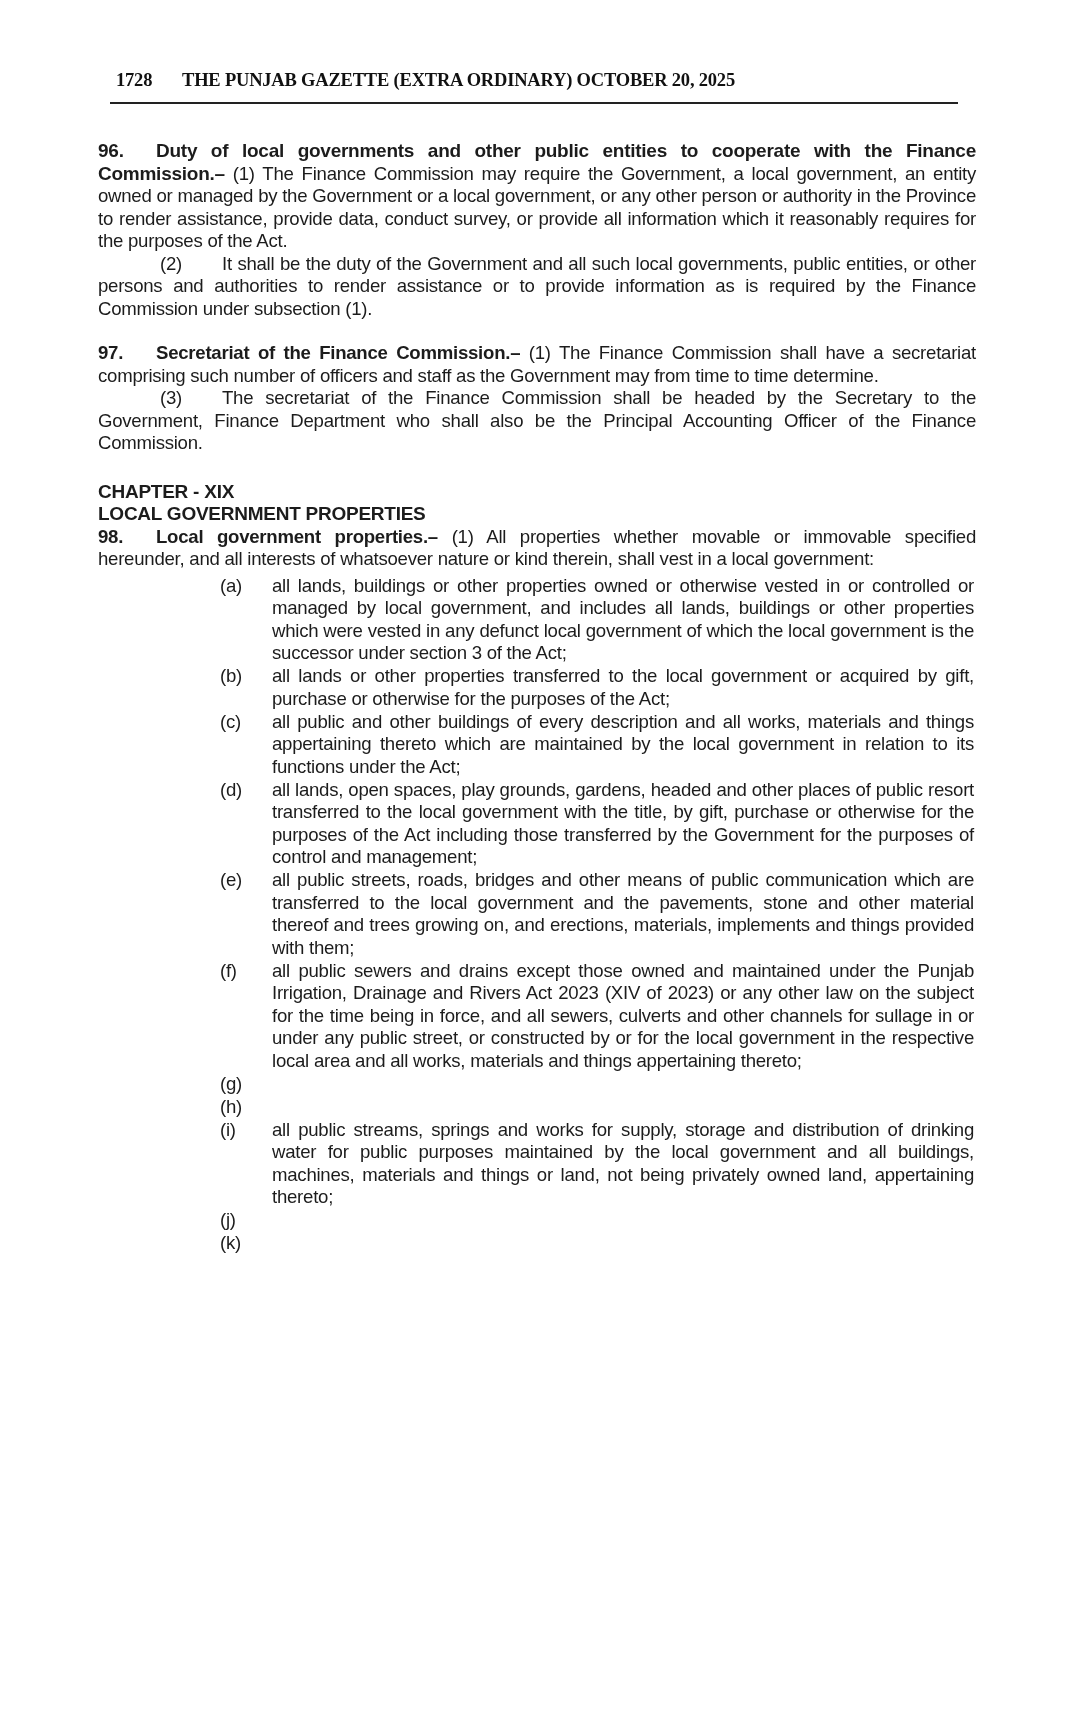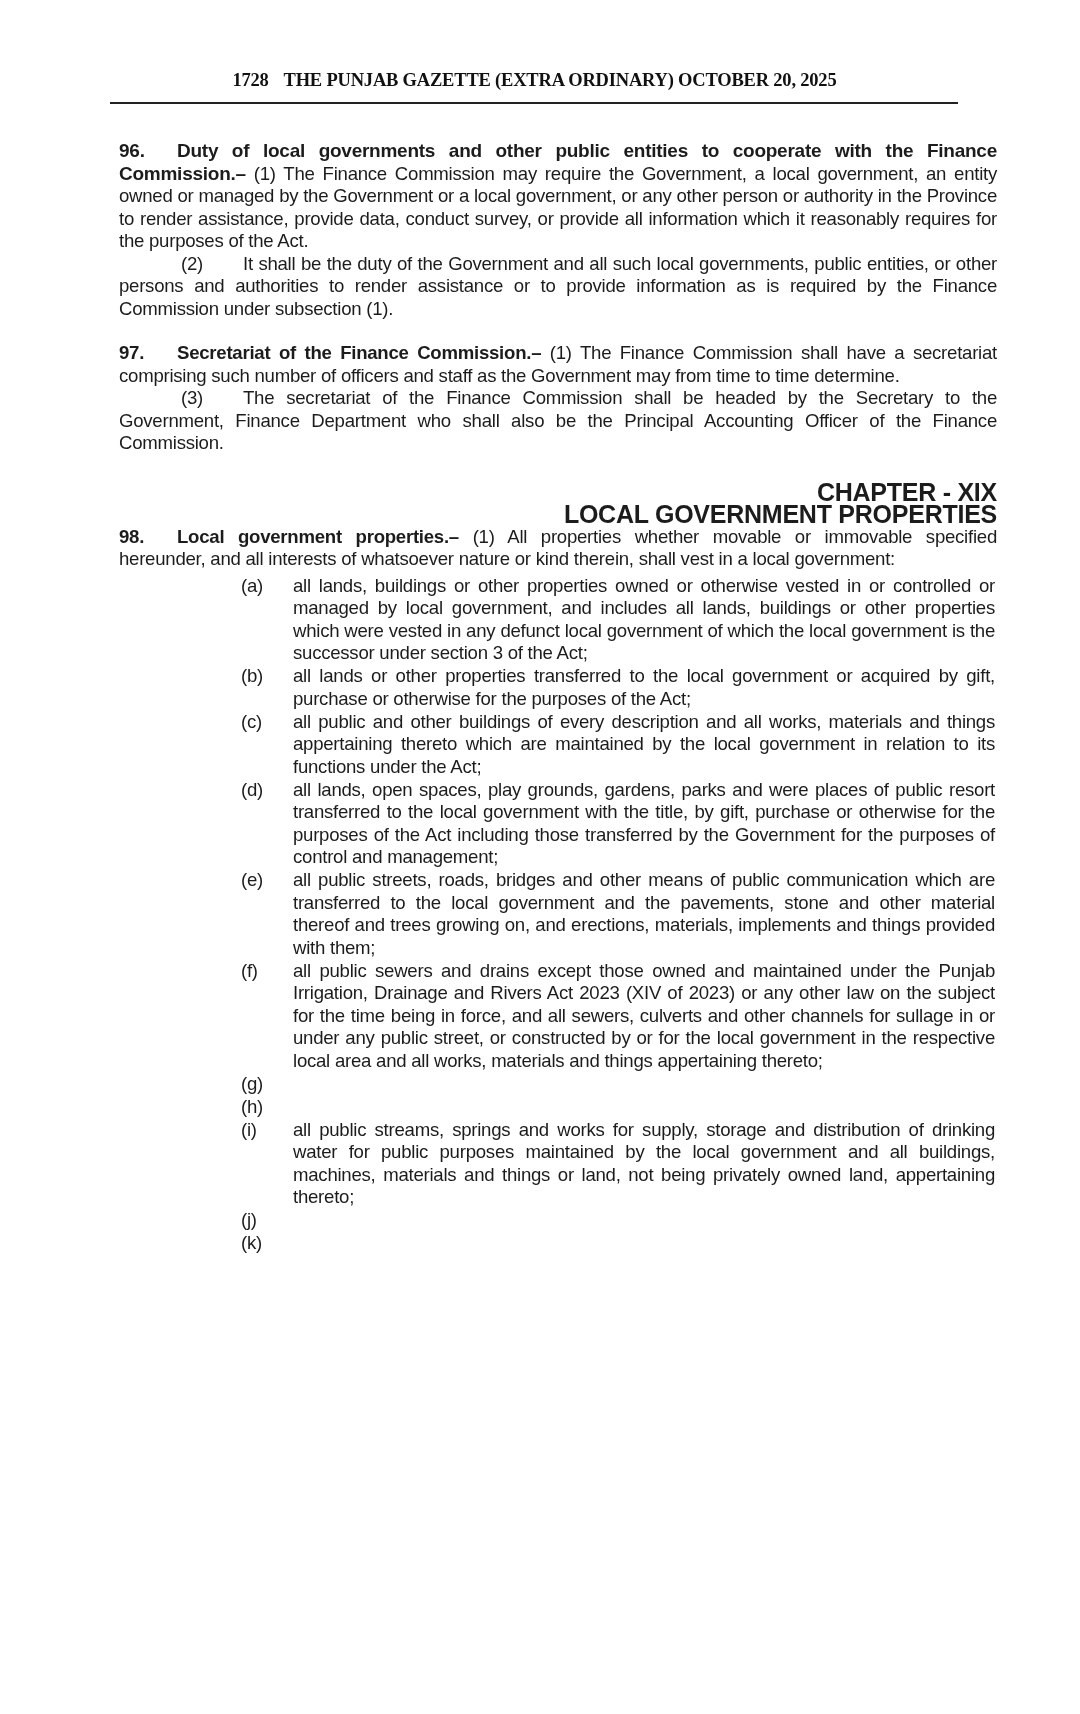--- a/index.html
+++ b/index.html
@@ -2,46 +2,45 @@
 <html><head>
   <meta charset="utf-8">
   <style>
     html, body { margin: 0; padding: 0; background: #ffffff; }
     body {
       width: 1080px; height: 1714px; position: relative; overflow: hidden;
       color: #1a1a1a;
       font-family: "Liberation Sans", "DejaVu Sans", sans-serif;
     }
     .header {
-      position: absolute; left: 108px; top: 70px; width: 838px;
+      position: absolute; left: 116px; top: 70px; width: 838px;
       font-family: "Liberation Serif", "DejaVu Serif", serif;
       font-weight: bold; font-size: 18.5px; letter-spacing: -0.2px;
       color: #111;
-      text-align: center;
     }
     .header .pg { display: inline-block; width: 66px; }
     .rule {
       position: absolute; left: 110px; top: 102px; width: 848px; height: 2px;
       background: #222;
     }
     .content {
       position: absolute; left: 98px; top: 140px; width: 878px;
       font-size: 18.6px; line-height: 22.5px; letter-spacing: -0.25px;
-      text-align: justify; color: #1c1c1c; margin-left: 21px;
+      text-align: justify; color: #1c1c1c;
     }
     .content p { margin: 0; }
     .sec { margin-top: 0; }
     .sec-num { font-weight: bold; display: inline-block; width: 58px; }
     .sec-title { font-weight: bold; }
     .heading96 { font-weight: bold; font-size: 19px; }
     .sub { text-indent: 62px; }
     .sub .sub-num { display: inline-block; width: 62px; text-indent: 0; }
     .gap { height: 22px; }
     .chapter {
-      text-align: right; font-weight: bold; font-size: 25px;
+      text-align: left; font-weight: bold; font-size: 19px;
       line-height: 22.5px; margin-top: 26px;
     }
     .clauses { margin-top: 4px; }
     .clause { display: flex; align-items: flex-start; margin-bottom: 0.5px; }
     .clause-label { width: 110px; flex: none; text-align: left; padding-left: 122px; box-sizing: content-box; }
     .clause-label { padding-left: 122px; width: 52px; }
     .clause-text { flex: 1; text-align: justify; padding-right: 2px; }
   </style>
 </head>
 <body>
@@ -93,21 +92,21 @@
         <div class="clause">
           <div class="clause-label">(b)</div>
           <div class="clause-text">all lands or other properties transferred to the local government or acquired by gift, purchase or otherwise for the purposes of the Act;</div>
         </div>
         <div class="clause">
           <div class="clause-label">(c)</div>
           <div class="clause-text">all public and other buildings of every description and all works, materials and things appertaining thereto which are maintained by the local government in relation to its functions under the Act;</div>
         </div>
         <div class="clause">
           <div class="clause-label">(d)</div>
-          <div class="clause-text">all lands, open spaces, play grounds, gardens, parks and were places of public resort transferred to the local government with the title, by gift, purchase or otherwise for the purposes of the Act including those transferred by the Government for the purposes of control and management;</div>
+          <div class="clause-text">all lands, open spaces, play grounds, gardens, headed and other places of public resort transferred to the local government with the title, by gift, purchase or otherwise for the purposes of the Act including those transferred by the Government for the purposes of control and management;</div>
         </div>
         <div class="clause">
           <div class="clause-label">(e)</div>
           <div class="clause-text">all public streets, roads, bridges and other means of public communication which are transferred to the local government and the pavements, stone and other material thereof and trees growing on, and erections, materials, implements and things provided with them;</div>
         </div>
         <div class="clause">
           <div class="clause-label">(f)</div>
           <div class="clause-text">all public sewers and drains except those owned and maintained under the Punjab Irrigation, Drainage and Rivers Act 2023 (XIV of 2023) or any other law on the subject for the time being in force, and all sewers, culverts and other channels for sullage in or under any public street, or constructed by or for the local government in the respective local area and all works, materials and things appertaining thereto;</div>
         </div>
         <div class="clause">

